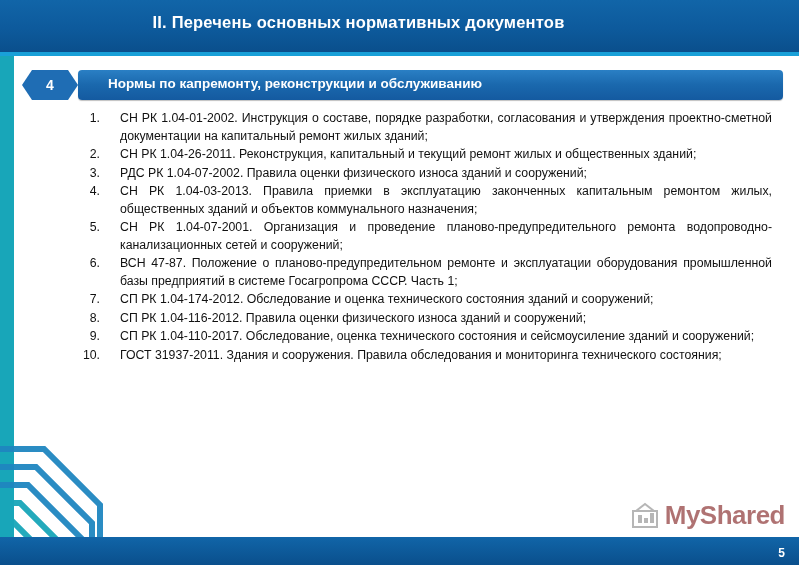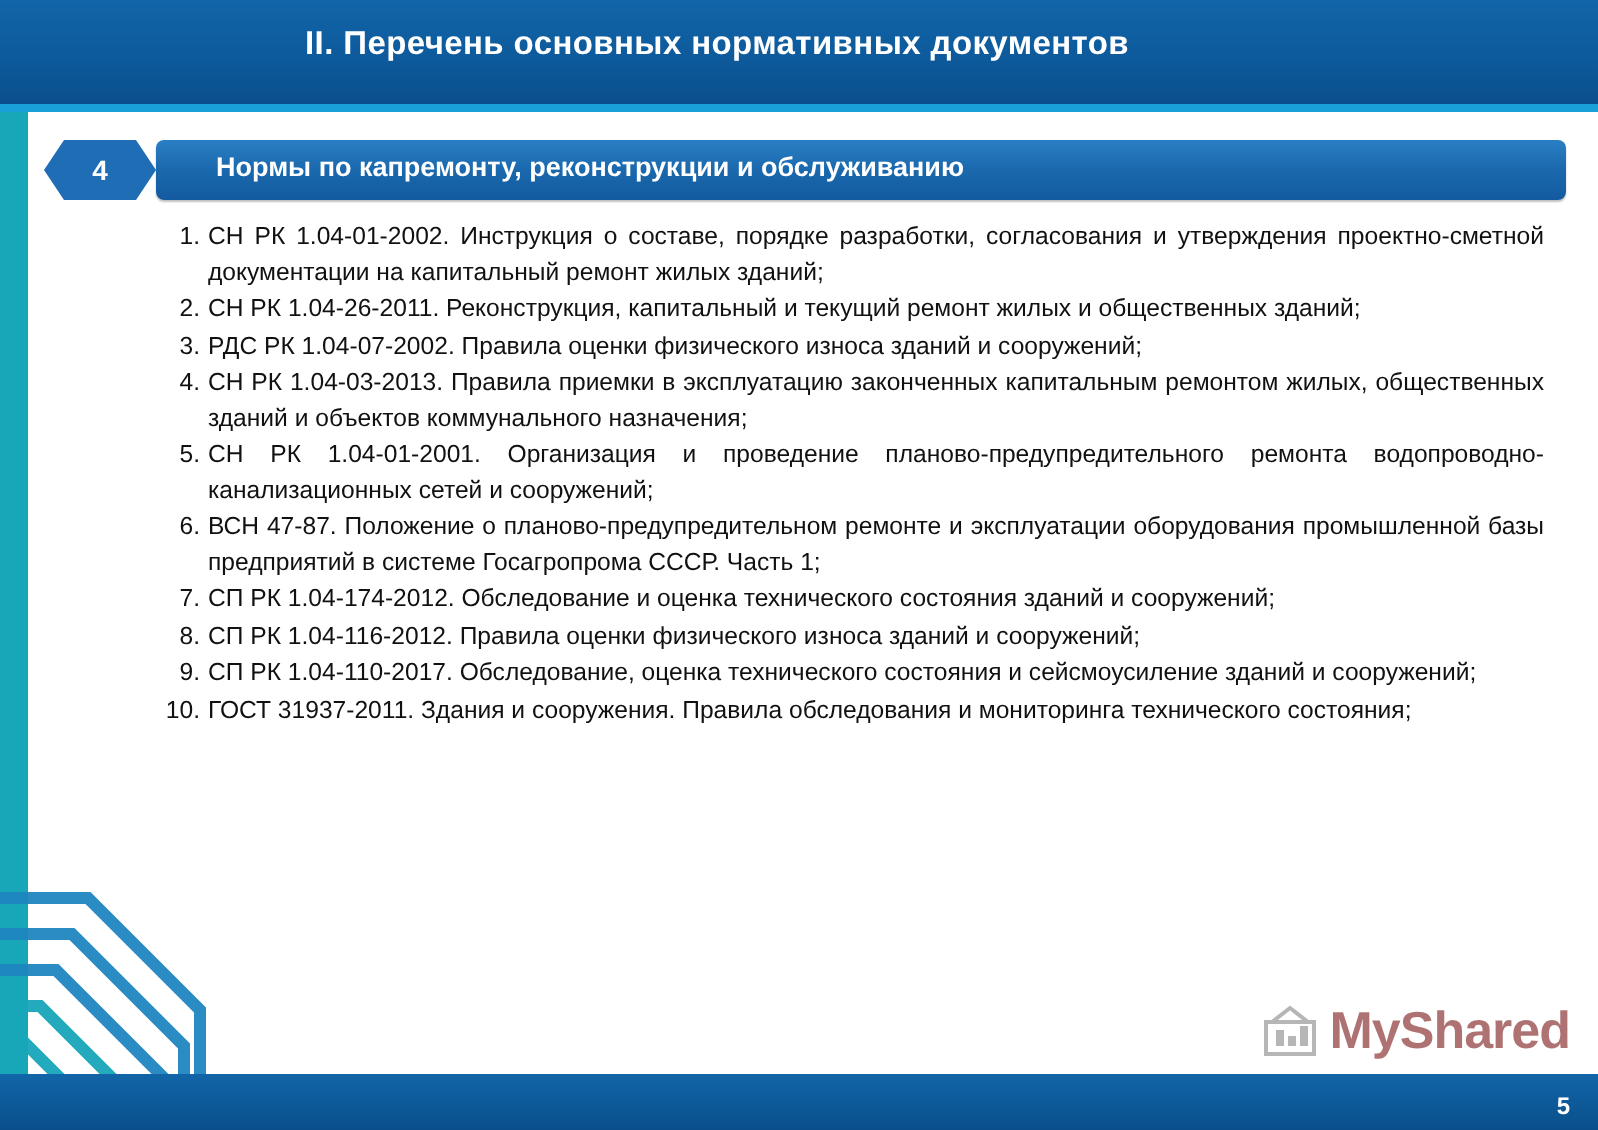--- a/index.html
+++ b/index.html
@@ -165,20 +165,21 @@
     box-sizing: border-box;
   }
   .li-text {
     flex: 1 1 auto;
     font-size: 12.3px;
     color: #111111;
     line-height: 17.5px;
     text-align: justify;
     text-justify: inter-word;
     padding-right: 6px;
+    margin-left: 16px;
   }
   
   .watermark {
     position: absolute;
     right: 14px;
     bottom: 34px;
     display: flex;
     align-items: center;
     opacity: 0.62;
   }
@@ -245,21 +246,21 @@
     <div class="li">
       <div class="li-num">3.</div>
       <div class="li-text">РДС РК 1.04-07-2002. Правила оценки физического износа зданий и сооружений;</div>
     </div>
     <div class="li">
       <div class="li-num">4.</div>
       <div class="li-text">СН РК 1.04-03-2013. Правила приемки в эксплуатацию законченных капитальным ремонтом жилых, общественных зданий и объектов коммунального назначения;</div>
     </div>
     <div class="li">
       <div class="li-num">5.</div>
-      <div class="li-text">СН РК 1.04-01-2001. Организация и проведение планово-предупредительного ремонта водопроводно-канализационных сетей и сооружений;</div>
+      <div class="li-text">СН РК 1.04-07-2001. Организация и проведение планово-предупредительного ремонта водопроводно-канализационных сетей и сооружений;</div>
     </div>
     <div class="li">
       <div class="li-num">6.</div>
       <div class="li-text">ВСН 47-87. Положение о планово-предупредительном ремонте и эксплуатации оборудования промышленной базы предприятий в системе Госагропрома СССР. Часть 1;</div>
     </div>
     <div class="li">
       <div class="li-num">7.</div>
       <div class="li-text">СП РК 1.04-174-2012. Обследование и оценка технического состояния зданий и сооружений;</div>
     </div>
     <div class="li">

